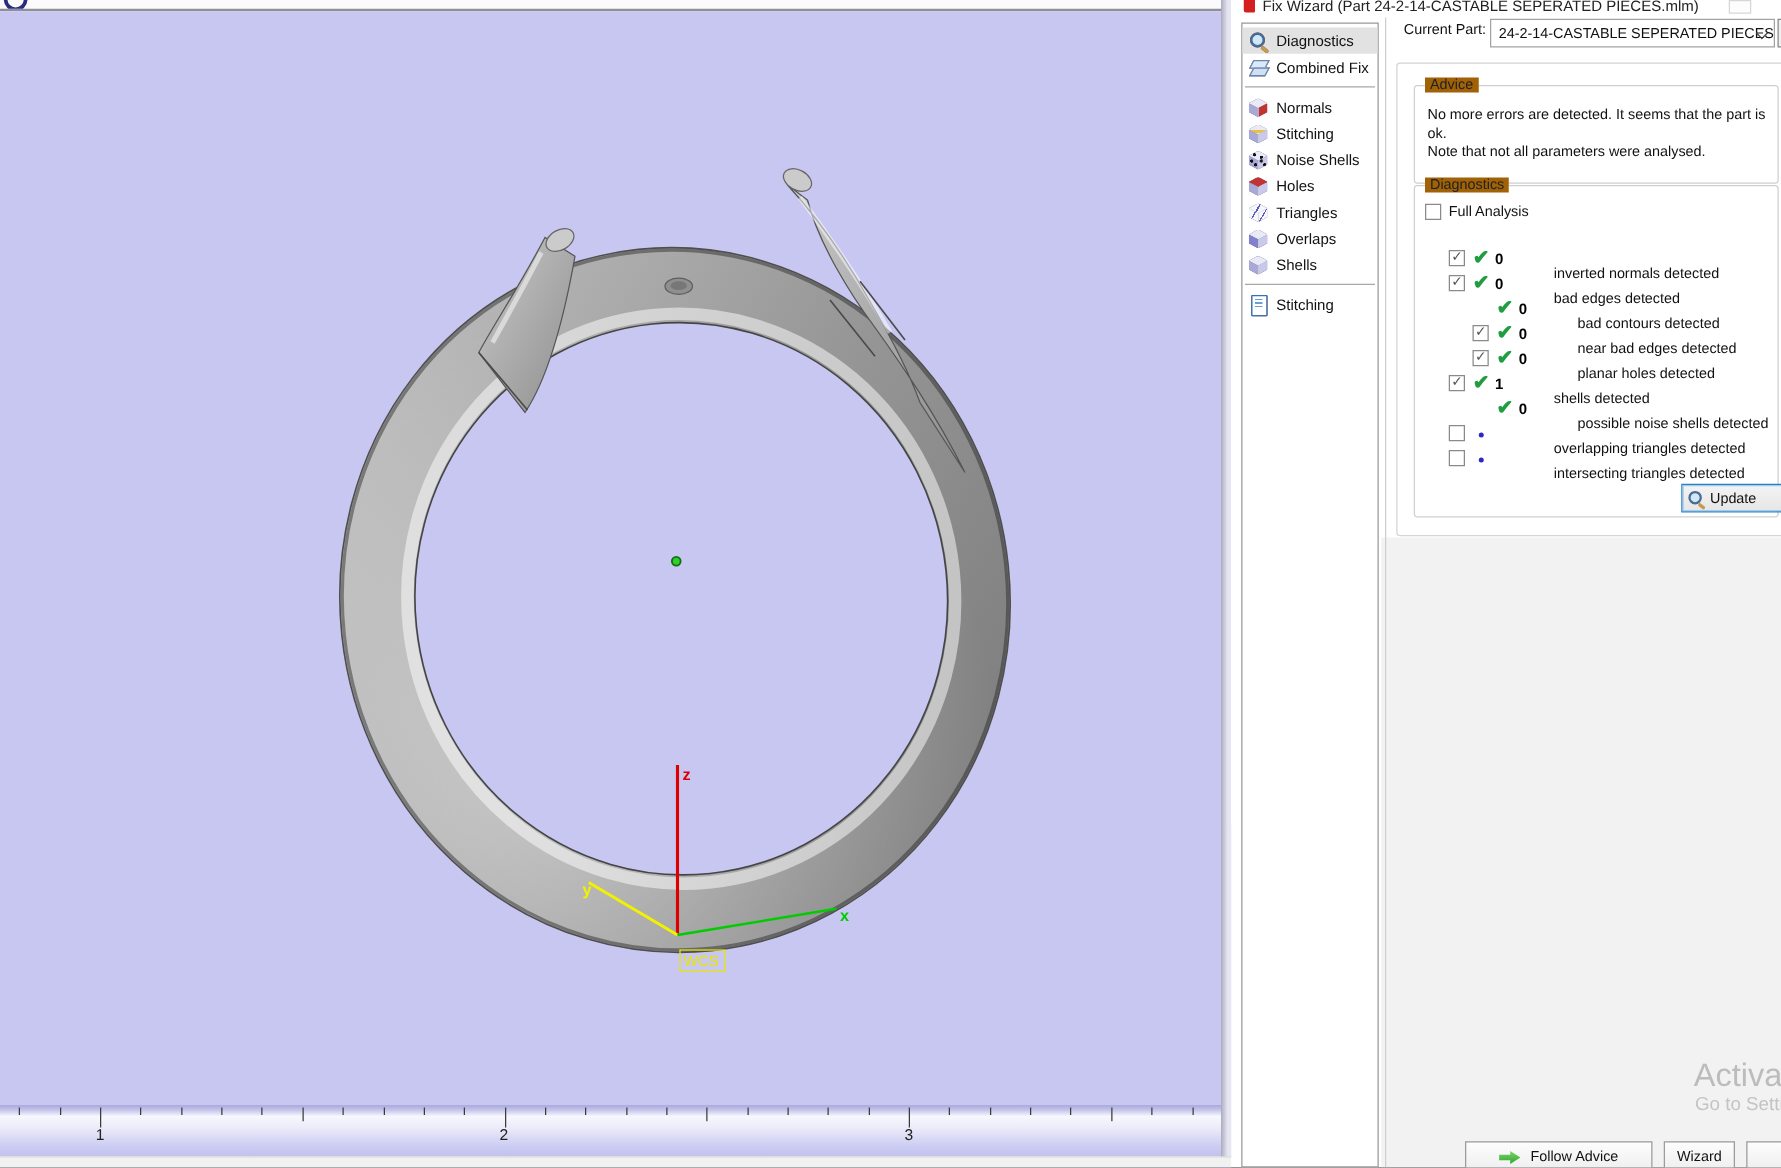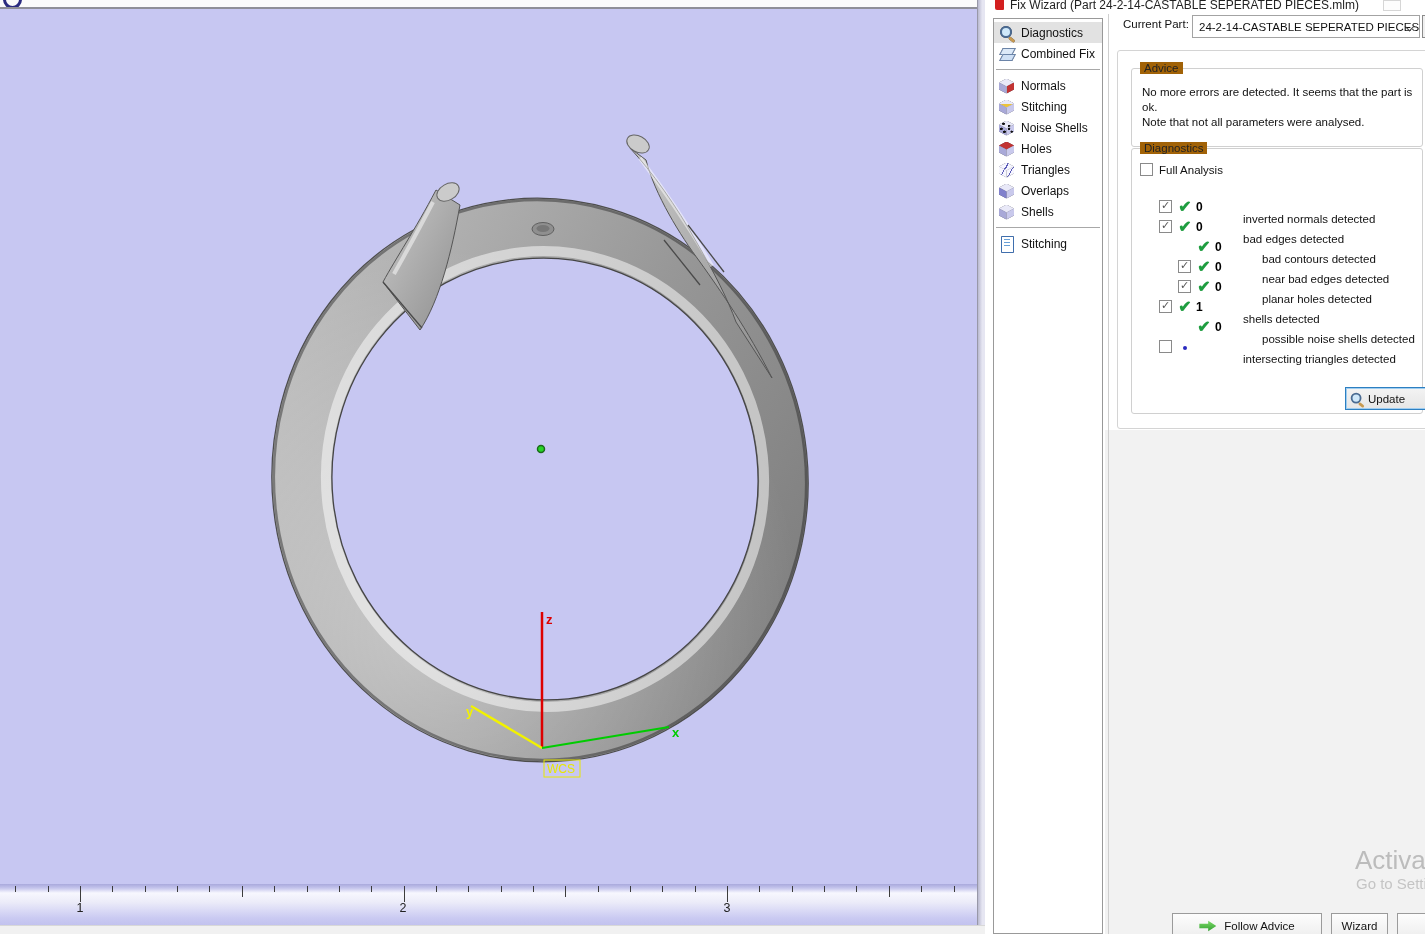--- a/index.html
+++ b/index.html
@@ -397,20 +397,26 @@
             <span class="lbl">shells detected</span>
           </div>
 
           <div class="diag-row status-ok indent-1">
 
             <span class="status"></span>
             <span class="cnt">0</span>
             <span class="lbl">possible noise shells detected</span>
           </div>
 
+          <div class="diag-row is-checkbox status-dot indent-0">
+            <span class="cb"></span>
+            <span class="status"></span>
+            <span class="cnt"></span>
+            <span class="lbl">overlapping triangles detected</span>
+          </div>
 
           <div class="diag-row is-checkbox status-dot indent-0">
             <span class="cb"></span>
             <span class="status"></span>
             <span class="cnt"></span>
             <span class="lbl">intersecting triangles detected</span>
           </div>
         </div>
     </div>
 

